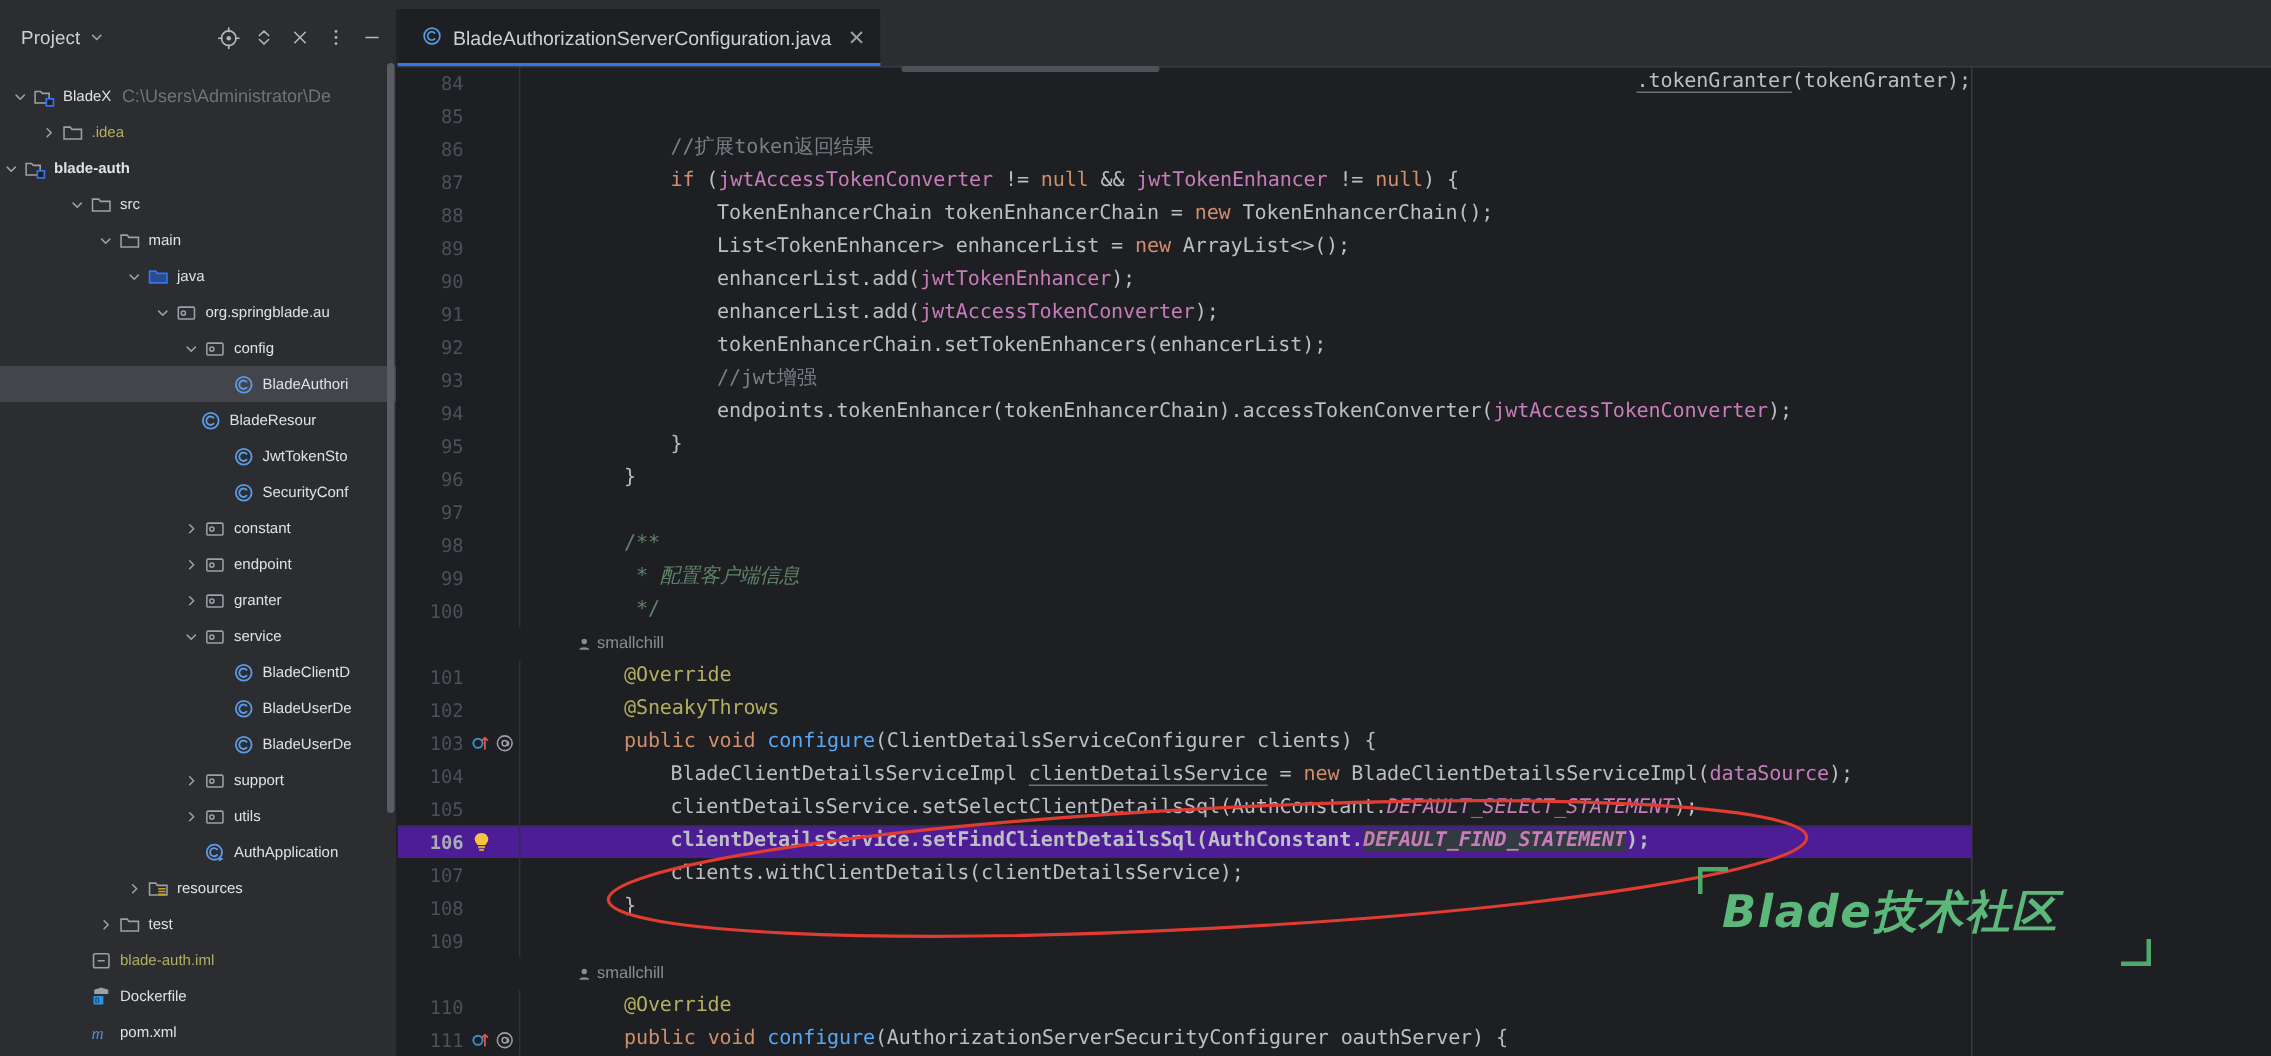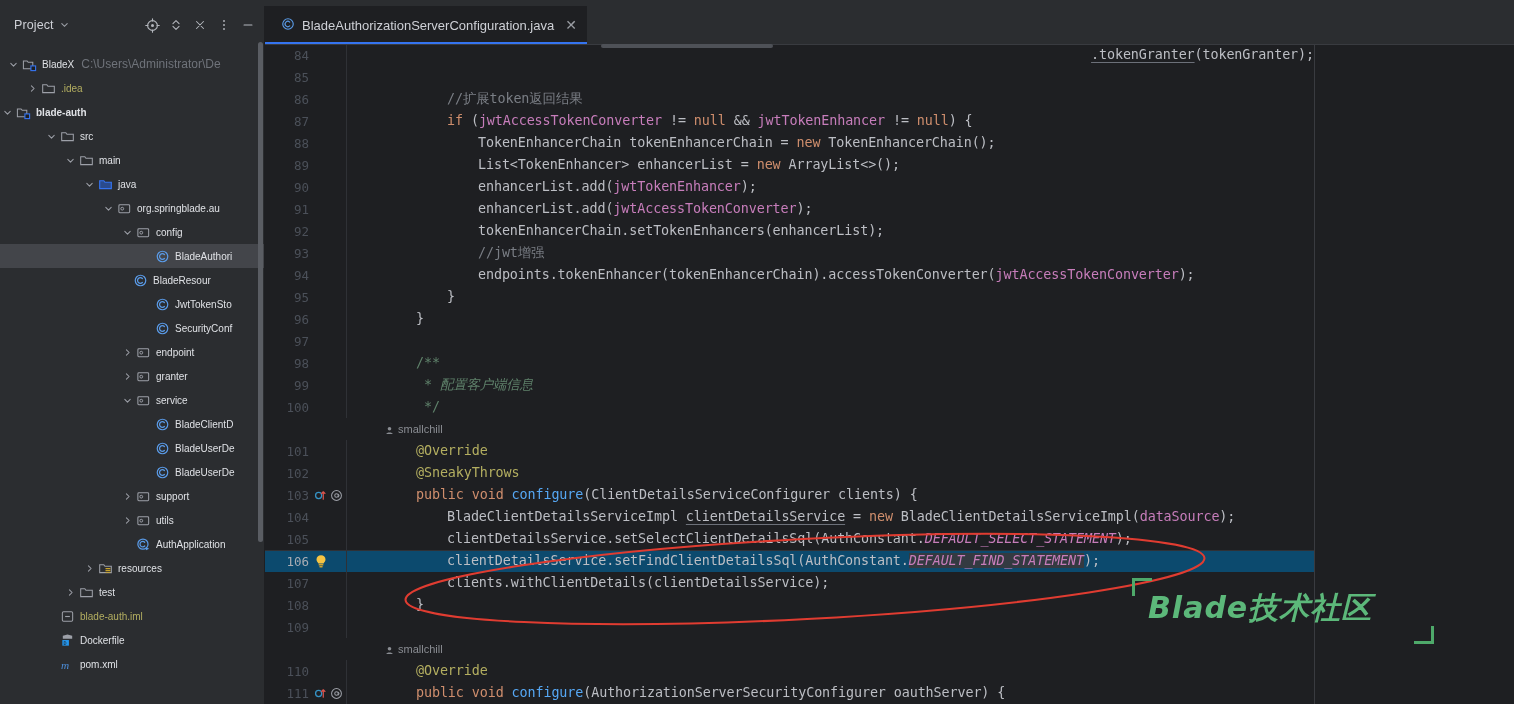--- a/index.html
+++ b/index.html
@@ -85,21 +85,21 @@
   
   .h-scroll {
     position: absolute; left: 336px; top: 0; width: 172px; height: 4px;
     background: #4E5157; border-radius: 2px; z-index: 6;
   }
 
   .code-scroller { flex: 1; position: relative; overflow: hidden; }
   .code-lines { position: relative; }
 
   .ln-row { height: 22px; display: flex; align-items: stretch; position: relative; }
-  .ln-row.current { background: #0c4a6e; }
+  .ln-row.current { background: #4c1d95; font-weight: bold; }
   .ln-row.current::after {
     content:""; position: absolute; left: 0; right: 0; top: 0; height: 1px; background: #2F3136;
   }
 
   .gutter {
     width: 110px; flex: none; position: relative;
     display: flex; align-items: center;
     font-family: "DejaVu Sans Mono", monospace;
     font-size: 12.5px; color: #4B5059;
   }
@@ -363,20 +363,34 @@
           </div>
           <div class="tree-row" style="padding-left: 139px;">
             <span class="twisty"></span>
             <span class="tr-icon">
               <svg width="15" height="15" viewBox="0 0 16 16">
                 <circle cx="8" cy="8" r="5.6" stroke="#5A9BE8" stroke-width="1.3" fill="none"></circle>
                 <path d="M10 5.9 A3 3 0 1 0 10 10.1" stroke="#5A9BE8" stroke-width="1.3" fill="none" stroke-linecap="round"></path>
               </svg>
             </span>
             <span class="tr-label">SecurityConf</span>
+          </div>
+          <div class="tree-row" style="padding-left: 120px;">
+            <span class="twisty">
+              <svg width="9" height="9" viewBox="0 0 10 10">
+                <path d="M3.8 2 L6.8 5 L3.8 8" stroke="#9DA0A8" stroke-width="1.15" fill="none" stroke-linecap="round" stroke-linejoin="round"></path>
+              </svg>
+            </span>
+            <span class="tr-icon">
+              <svg width="15" height="15" viewBox="0 0 16 16">
+                <rect x="2" y="4" width="11.5" height="8.5" rx="1" stroke="#9DA0A8" stroke-width="1.1" fill="none"></rect>
+                <circle cx="5.6" cy="8.2" r="1.5" stroke="#9DA0A8" stroke-width="1.05" fill="none"></circle>
+              </svg>
+            </span>
+            <span class="tr-label">constant</span>
           </div>
           <div class="tree-row" style="padding-left: 120px;">
             <span class="twisty">
               <svg width="9" height="9" viewBox="0 0 10 10">
                 <path d="M3.8 2 L6.8 5 L3.8 8" stroke="#9DA0A8" stroke-width="1.15" fill="none" stroke-linecap="round" stroke-linejoin="round"></path>
               </svg>
             </span>
             <span class="tr-icon">
               <svg width="15" height="15" viewBox="0 0 16 16">
                 <rect x="2" y="4" width="11.5" height="8.5" rx="1" stroke="#9DA0A8" stroke-width="1.1" fill="none"></rect>

